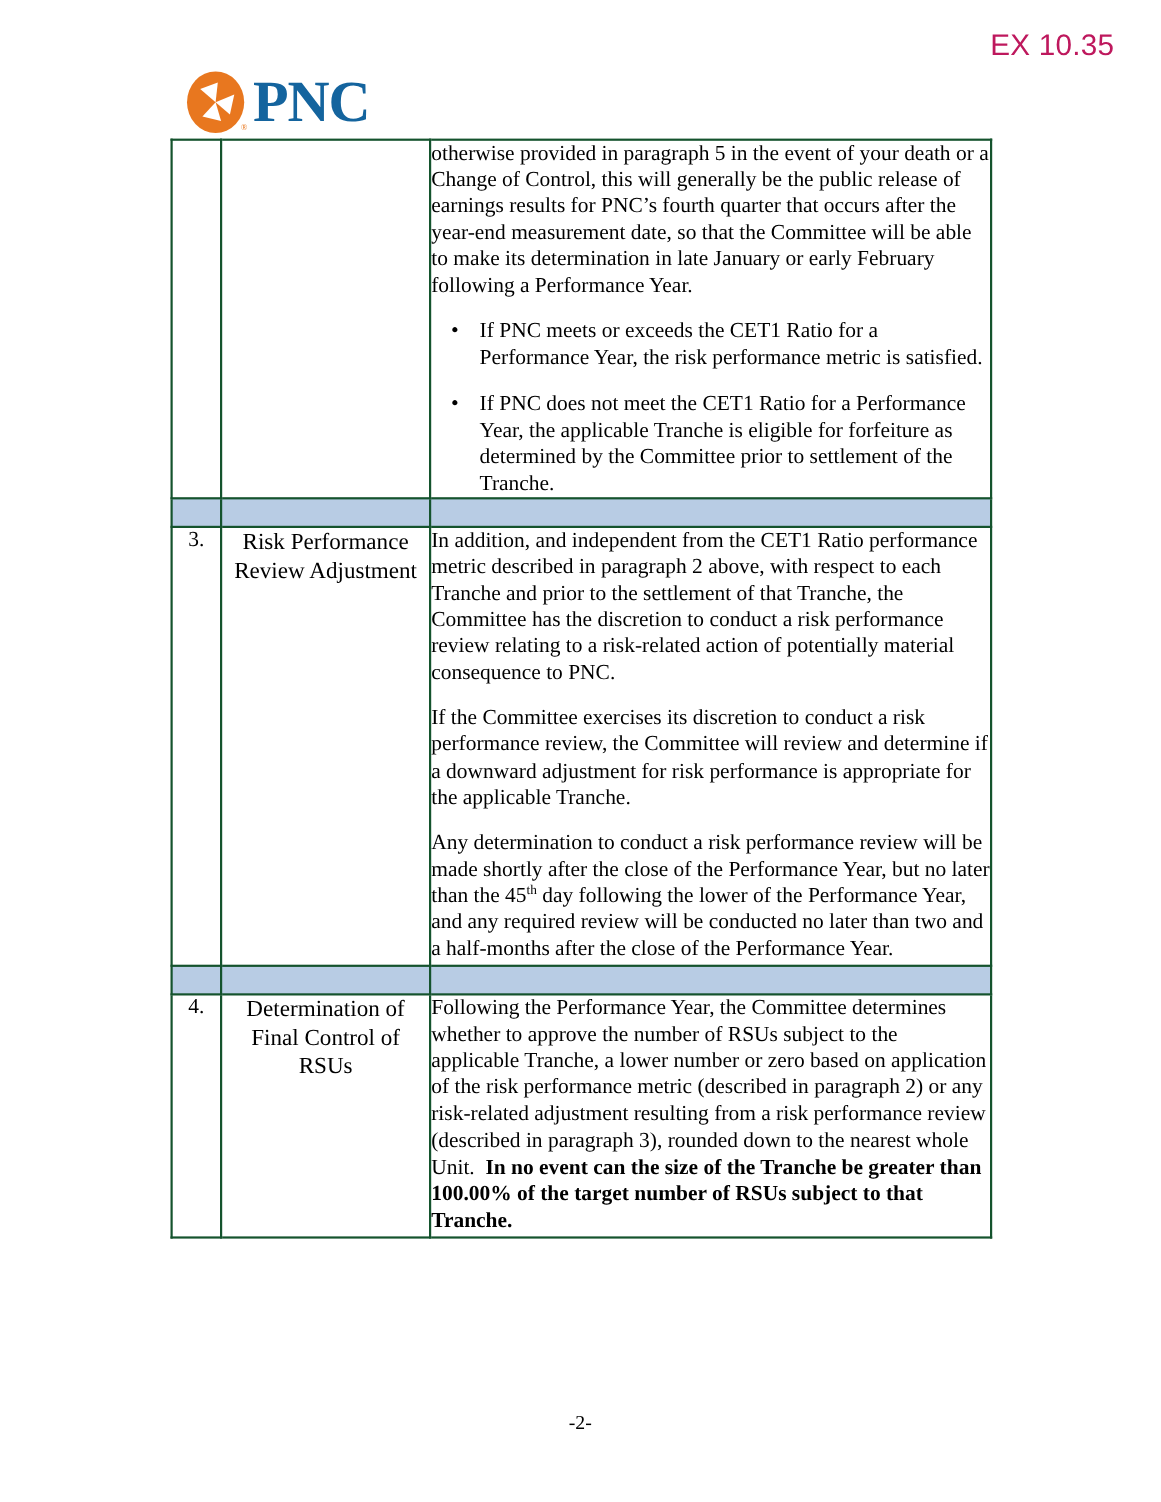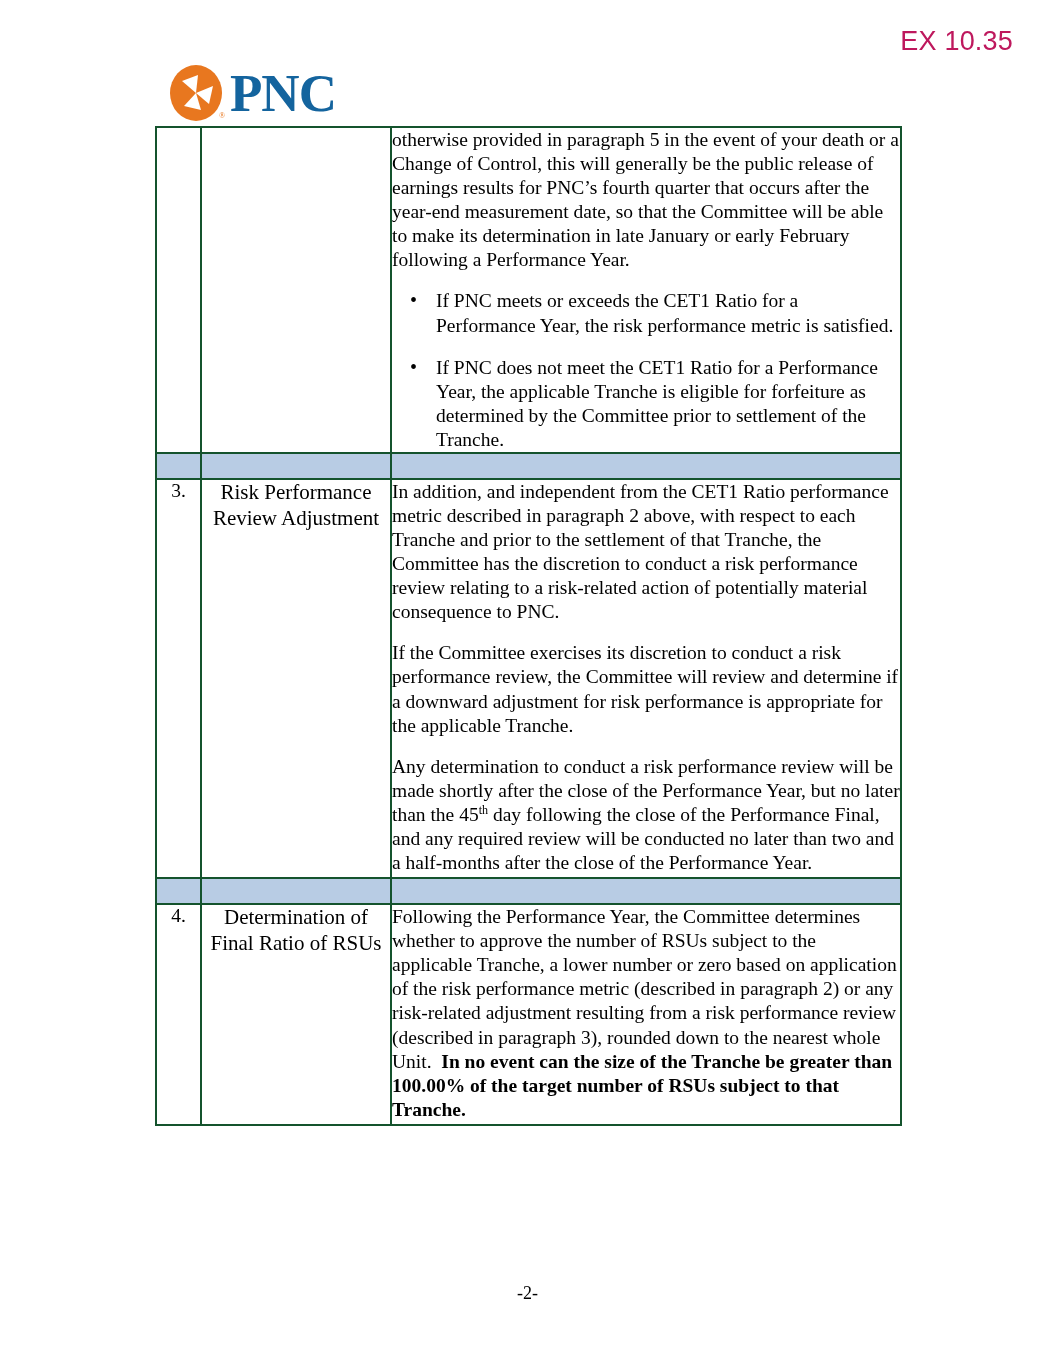--- a/index.html
+++ b/index.html
@@ -193,34 +193,34 @@
       <td></td>
     </tr>
 
     <tr>
       <td class="cell-num">3.</td>
       <td class="cell-label">Risk Performance Review Adjustment</td>
       <td class="cell-body">
         <p>In addition, and independent from the CET1 Ratio performance metric described in paragraph 2 above, with respect to each Tranche and prior to the settlement of that Tranche, the Committee has the discretion to conduct a risk performance review relating to a risk-related action of potentially material consequence to PNC.</p>
         <p>If the Committee exercises its discretion to conduct a risk performance review, the Committee will review and determine if a downward adjustment for risk performance is appropriate for the applicable Tranche.</p>
         <p>
-          <span>Any determination to conduct a risk performance review will be made shortly after the close of the Performance Year, but no later than the 45</span><sup>th</sup><span> day following the close of the Performance Final, and any required review will be conducted no later than two and a half-months after the close of the Performance Year.</span>
+          <span>Any determination to conduct a risk performance review will be made shortly after the close of the Performance Year, but no later than the 45</span><sup>th</sup><span> day following the lower of the Performance Year, and any required review will be conducted no later than two and a half-months after the close of the Performance Year.</span>
         </p>
       </td>
     </tr>
 
     <tr class="separator-row">
       <td></td>
       <td></td>
       <td></td>
     </tr>
 
     <tr>
       <td class="cell-num">4.</td>
-      <td class="cell-label">Determination of Final Ratio of RSUs</td>
+      <td class="cell-label">Determination of Final Control of RSUs</td>
       <td class="cell-body">
         <p>
           <span>Following the Performance Year, the Committee determines whether to approve the number of RSUs subject to the applicable Tranche, a lower number or zero based on application of the risk performance metric (described in paragraph 2) or any risk-related adjustment resulting from a risk performance review (described in paragraph 3), rounded down to the nearest whole Unit.&nbsp; </span><span class="bold-text">In no event can the size of the Tranche be greater than 100.00% of the target number of RSUs subject to that Tranche.</span>
         </p>
       </td>
     </tr>
 
   </tbody>
 </table>
 

